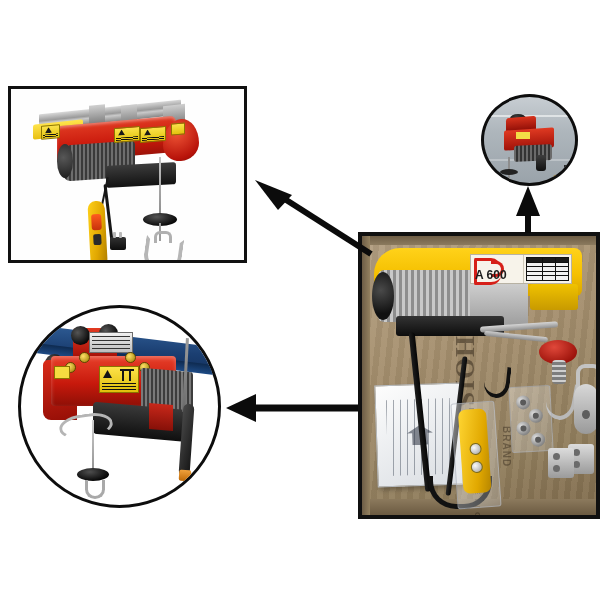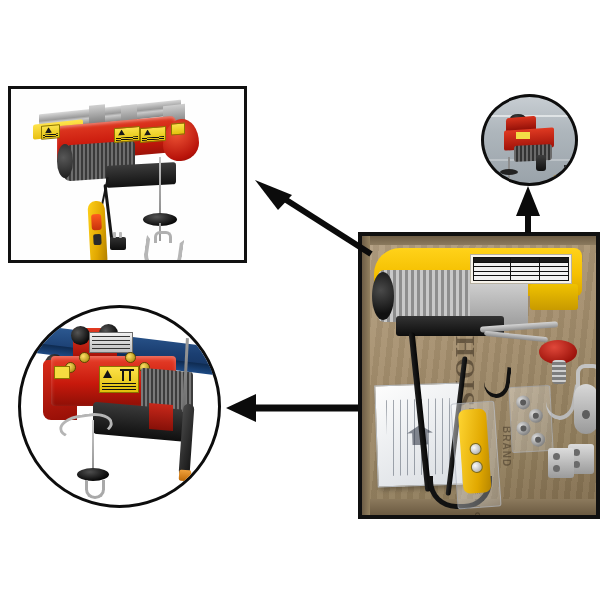--- a/index.html
+++ b/index.html
@@ -705,20 +705,24 @@
     <div class="mp-yellow-shell"></div>
     <div class="mp-motor"></div>
     <div class="mp-motor-cap"></div>
     <div class="mp-gearbox"></div>
     <div class="mp-darkbase"></div>
     <div class="mp-drum">
       
     </div>
 
     <div class="mp-nameplate">
+      <div class="mp-np-left">
+        <span class="mp-logo-p"></span>
+        <span class="mp-model">A 600</span>
+      </div>
       <div class="mp-spec-table">
         <div class="mp-spec-row">
             <i class="mp-spec-cell hdr"></i>
             <i class="mp-spec-cell hdr"></i>
             <i class="mp-spec-cell hdr"></i>
           </div>
         <div class="mp-spec-row">
             <i class="mp-spec-cell"></i>
             <i class="mp-spec-cell"></i>
             <i class="mp-spec-cell"></i>

